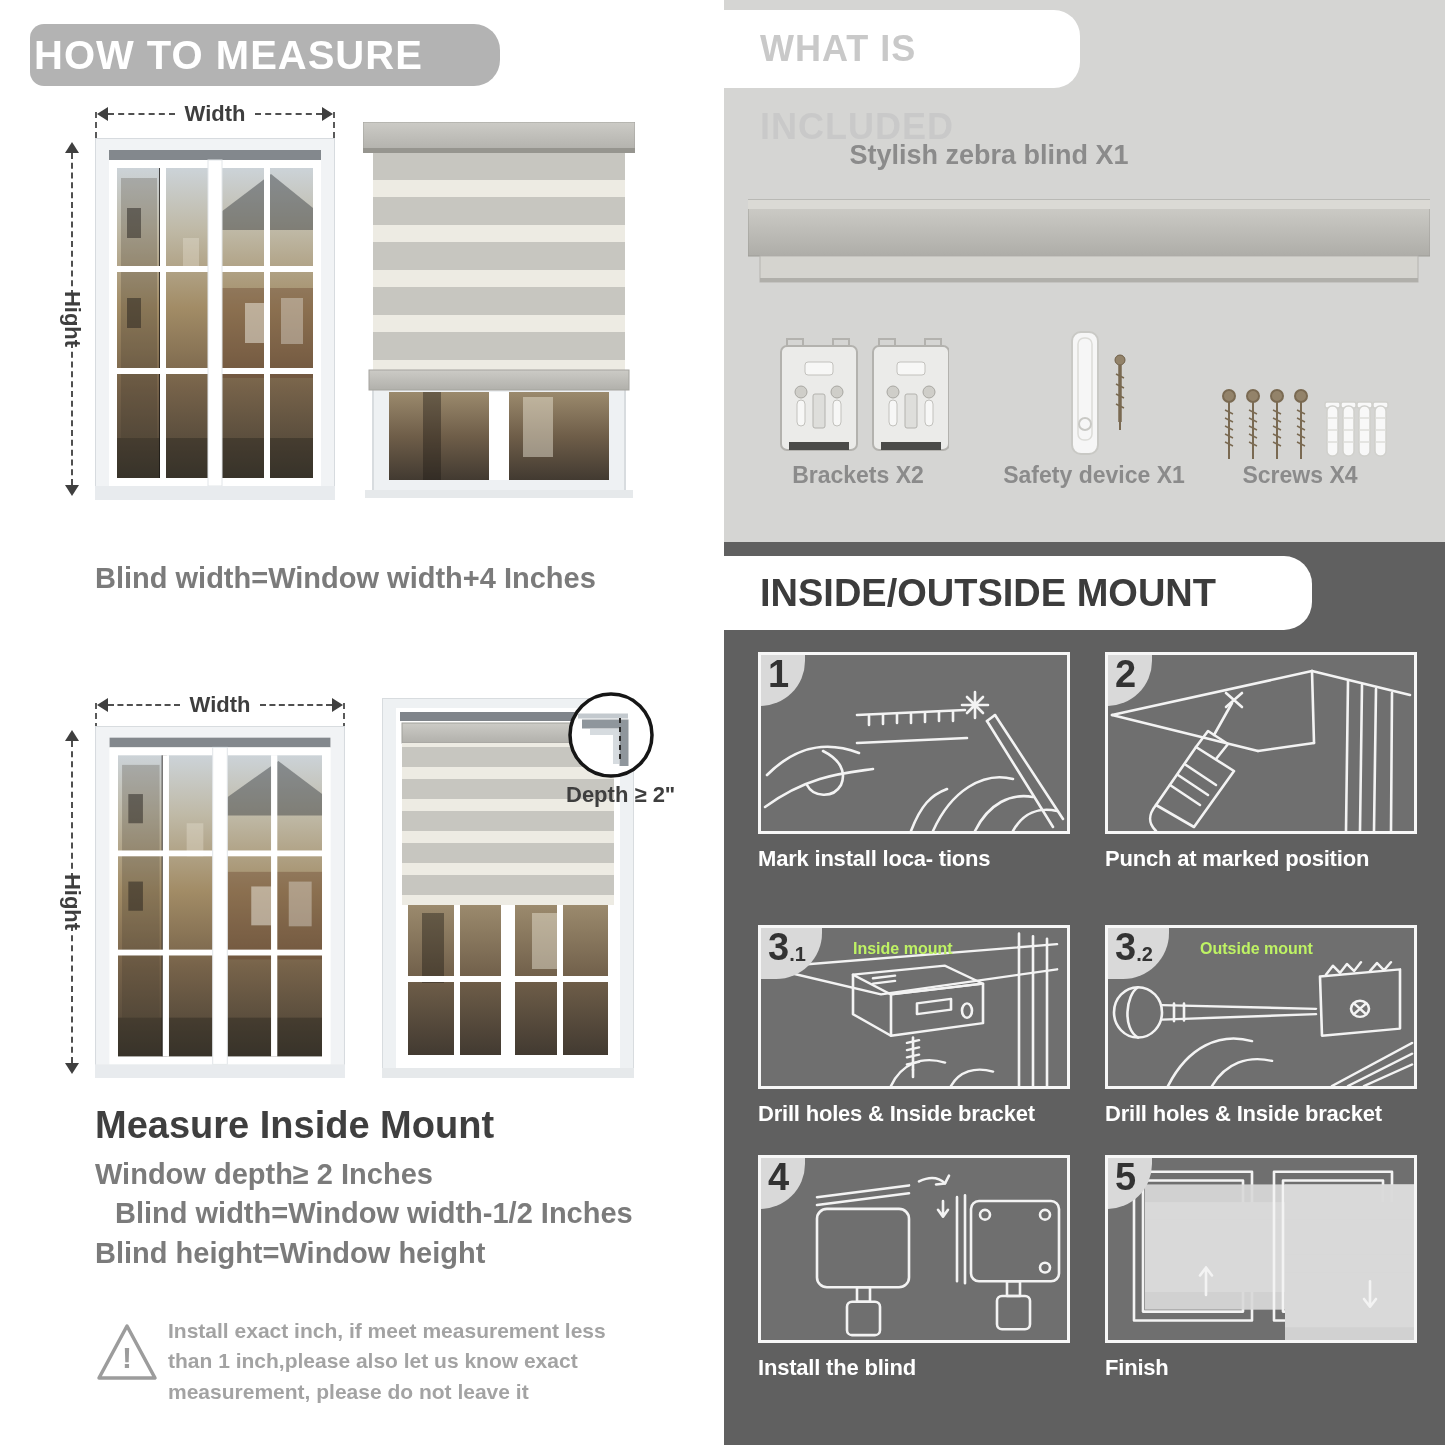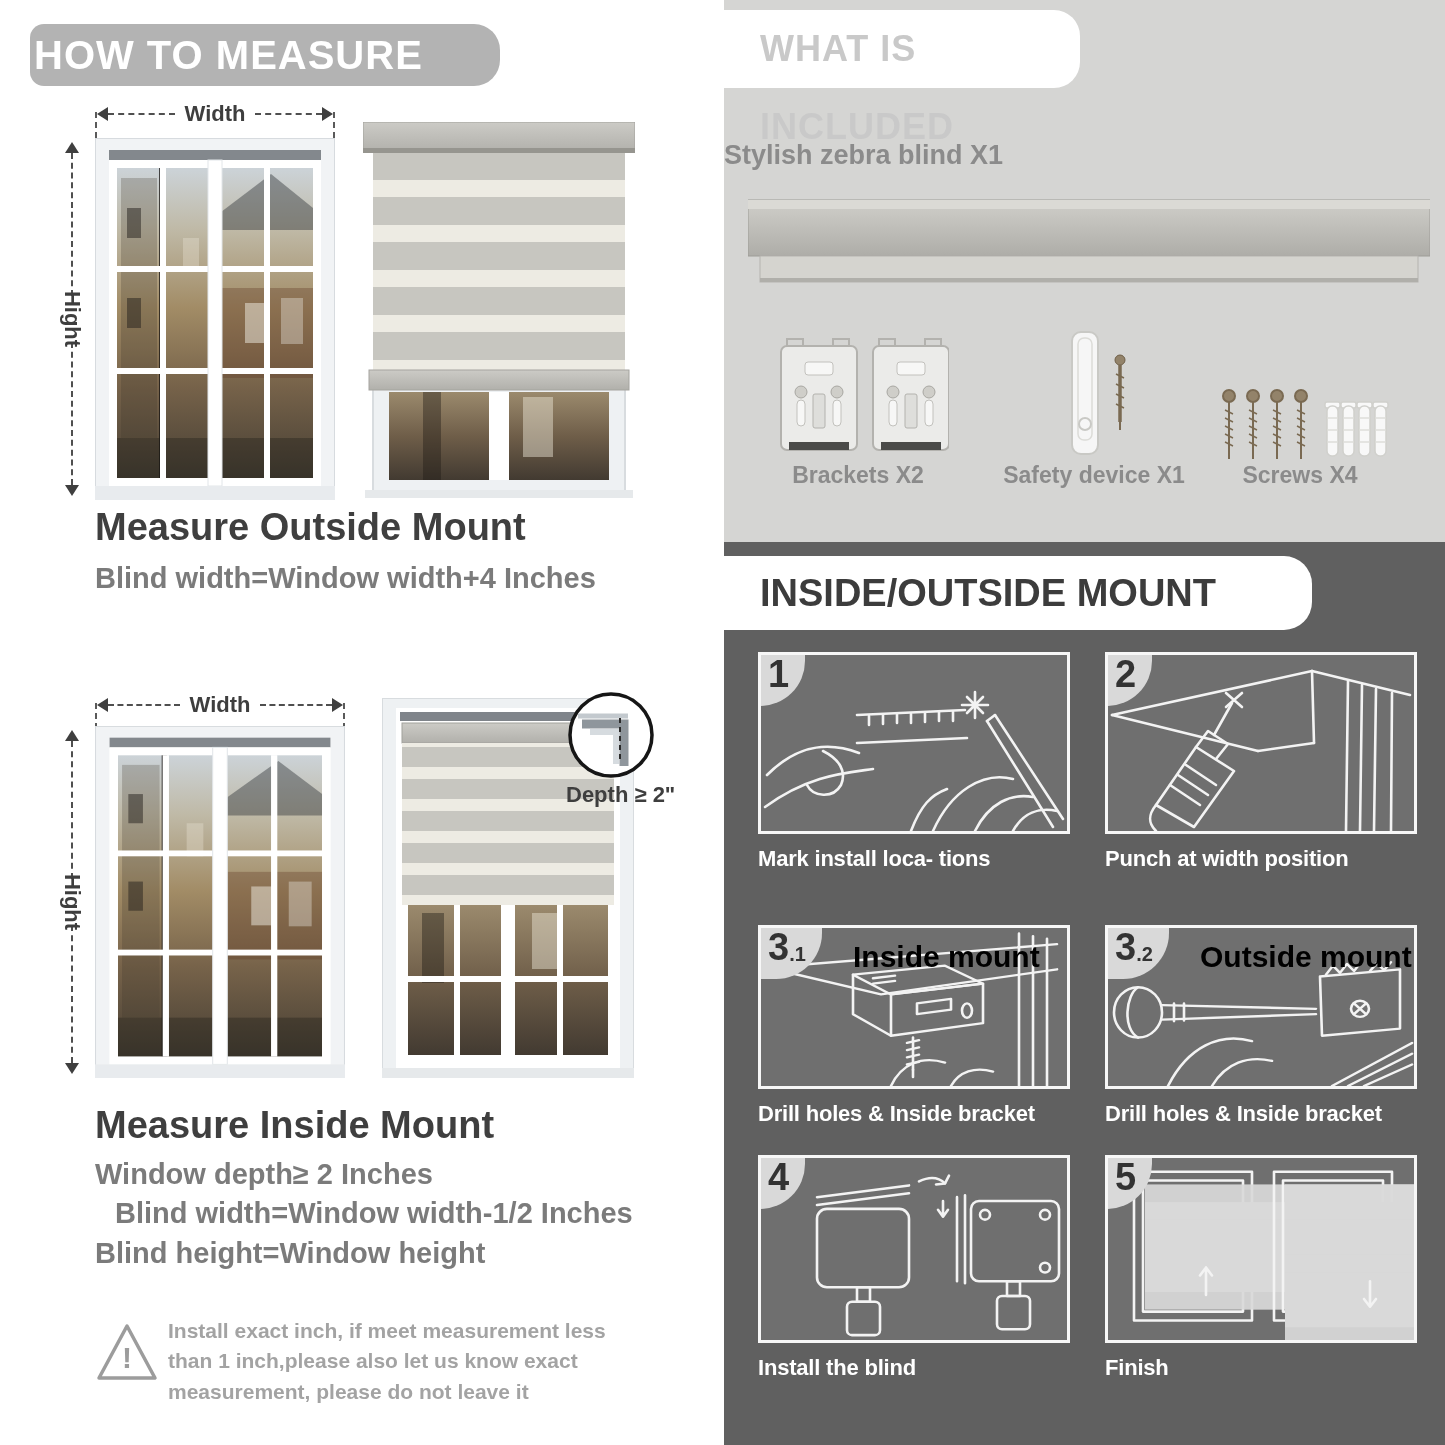--- a/index.html
+++ b/index.html
@@ -24,35 +24,35 @@
   .m-title{position:absolute;left:95px;font-size:38px;font-weight:bold;color:#3f3f3f;white-space:nowrap;}
   .m-line{position:absolute;left:95px;font-size:29px;font-weight:bold;color:#7b7b7b;white-space:nowrap;}
   .depth-label{position:absolute;left:566px;top:782px;width:130px;font-size:22px;font-weight:bold;color:#3e3e3e;}
   .warn-text{position:absolute;left:168px;top:1316px;width:460px;font-size:21px;font-weight:600;
     color:#a3a3a3;line-height:1.45;}
   
   .included{position:absolute;left:724px;top:0;width:834px;height:542px;background:#d5d5d3;}
   .included .band{position:absolute;left:0;top:10px;width:356px;height:78px;background:#ffffff;
     border-radius:0 26px 26px 0;color:#c9c9c9;font-size:36px;font-weight:bold;line-height:78px;
     padding-left:36px;box-sizing:border-box;letter-spacing:1px;}
-  .product-label{position:absolute;left:0;top:140px;width:530px;
+  .product-label{position:absolute;left:0;top:140px;width:530px;text-align:center;
     font-size:27px;font-weight:bold;color:#8b8b8b;}
   .item-label{position:absolute;top:462px;width:240px;text-align:center;font-size:23px;font-weight:bold;color:#8b8b8b;}
   .mount{position:absolute;left:724px;top:542px;width:721px;height:903px;background:#606060;}
   .mount .band{position:absolute;left:0;top:14px;width:588px;height:74px;background:#ffffff;
     border-radius:0 28px 28px 0;color:#3c3c3c;font-size:38px;font-weight:bold;line-height:74px;
     padding-left:36px;box-sizing:border-box;}
   .step{position:absolute;width:312px;}
   .step .panel{position:relative;border:3px solid #f7f7f7;background:#6f6f6f;box-sizing:border-box;overflow:hidden;}
   .step .art{position:absolute;left:0;top:0;width:100%;height:100%;}
   .badge{position:absolute;left:-1px;top:-1px;background:#d9d9d9;border-radius:0 0 46px 0;
     padding:0 16px 10px 8px;display:flex;align-items:flex-start;z-index:2;}
   .badge .n{font-size:38px;font-weight:bold;color:#333333;line-height:1.1;}
   .badge .s{font-size:20px;font-weight:bold;color:#333333;margin-top:16px;}
-  .step .ptitle{position:absolute;left:92px;top:12px;font-size:30px;font-weight:bold;color:#000000;z-index:2;white-space:nowrap;text-align:center;}
+  .step .ptitle{position:absolute;left:92px;top:12px;font-size:16px;font-weight:bold;color:#bef264;z-index:2;white-space:nowrap;text-align:center;}
   .caption{margin-top:12px;font-size:22px;font-weight:bold;color:#ffffff;letter-spacing:-0.2px;white-space:nowrap;}
   .s1{left:34px;top:110px}.s2{left:381px;top:110px}
   .s3{left:34px;top:383px}.s4{left:381px;top:383px}
   .s5{left:34px;top:613px}.s6{left:381px;top:613px}
   .ph1{height:182px}.ph2{height:164px}.ph3{height:188px}
   
   .art path,.art circle,.art ellipse,.art rect,.art line{stroke:#f3f3f3;stroke-width:2.6;fill:none;
     stroke-linecap:round;stroke-linejoin:round;}
   .art .band{fill:#d9d9d9;stroke:none;opacity:.92;}
   .hide{position:absolute;width:0;height:0;overflow:hidden;}
@@ -148,21 +148,20 @@
     <rect x="10" y="30" width="252" height="28" fill="#c7c6c0"></rect>
     <rect x="10" y="75" width="252" height="28" fill="#c7c6c0"></rect>
     <rect x="10" y="120" width="252" height="28" fill="#c7c6c0"></rect>
     <rect x="10" y="165" width="252" height="28" fill="#c7c6c0"></rect>
     <rect x="10" y="210" width="252" height="28" fill="#c7c6c0"></rect>
     <rect x="6" y="248" width="260" height="20" fill="url(#gc)" stroke="#a5a49f" stroke-width="1"></rect>
     <rect x="0" y="0" width="272" height="30" fill="url(#gc)" stroke="#a2a19c" stroke-width="1"></rect>
     <rect x="0" y="26" width="272" height="5" fill="#96958f"></rect>
   </svg>
 
-  <div class="m-title" style="top:506px;">Measure Outside Mount</div>
   <div class="m-line" style="top:562px;">Blind width=Window width+4 Inches</div>
 
   <div class="h-arrow" style="left:95px;top:694px;width:250px;">
     <span class="post"></span>
     <span class="tri-l"></span>
     <div class="dash"></div>
     <span class="lbl">Width</span>
     <div class="dash"></div>
     <span class="tri-r"></span>
     <span class="post"></span>
@@ -400,21 +399,21 @@
             <path d="M268,34 L266,176"></path>
             <path d="M284,38 L283,176"></path>
           <path d="M48,150 L88,92 L126,116 L86,172 Z"></path>
           <path d="M62,130 l30,20 M70,120 l30,20 M78,110 l30,20"></path>
           <path d="M88,92 L100,76 L120,89 L108,104"></path>
           <path d="M106,80 L124,48"></path>
           <path d="M118,38 L134,52 M134,38 L118,52"></path>
           <path d="M48,150 C40,160 40,168 48,176"></path>
         </svg>
       </div>
-      <div class="caption">Punch at  width position</div>
+      <div class="caption">Punch at  marked position</div>
     </div>
 
     <div class="step s3">
       <div class="panel ph2">
         <div class="badge">
           <span class="n">3</span>
           <span class="s">.1</span>
         </div>
         <div class="ptitle">Inside mount</div>
         <svg class="art" viewBox="0 0 306 176" preserveAspectRatio="none">

